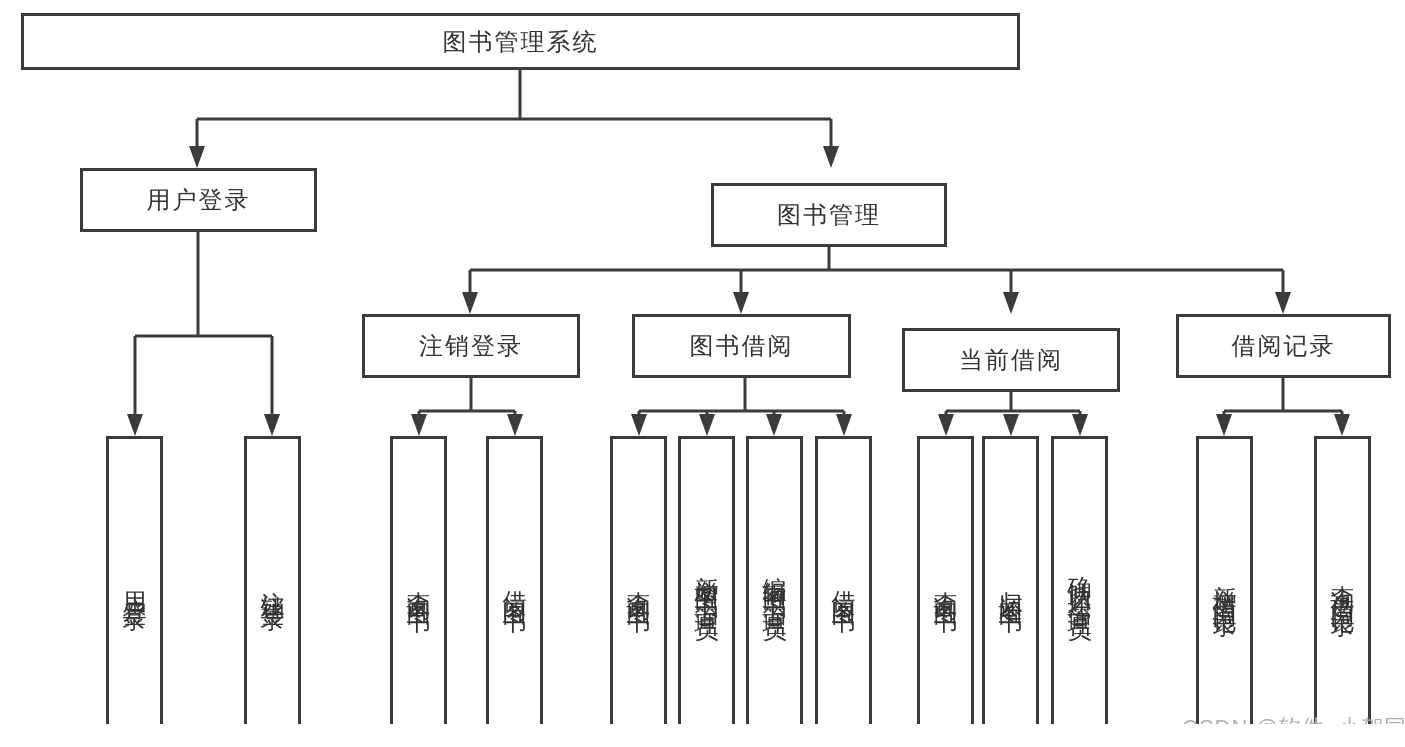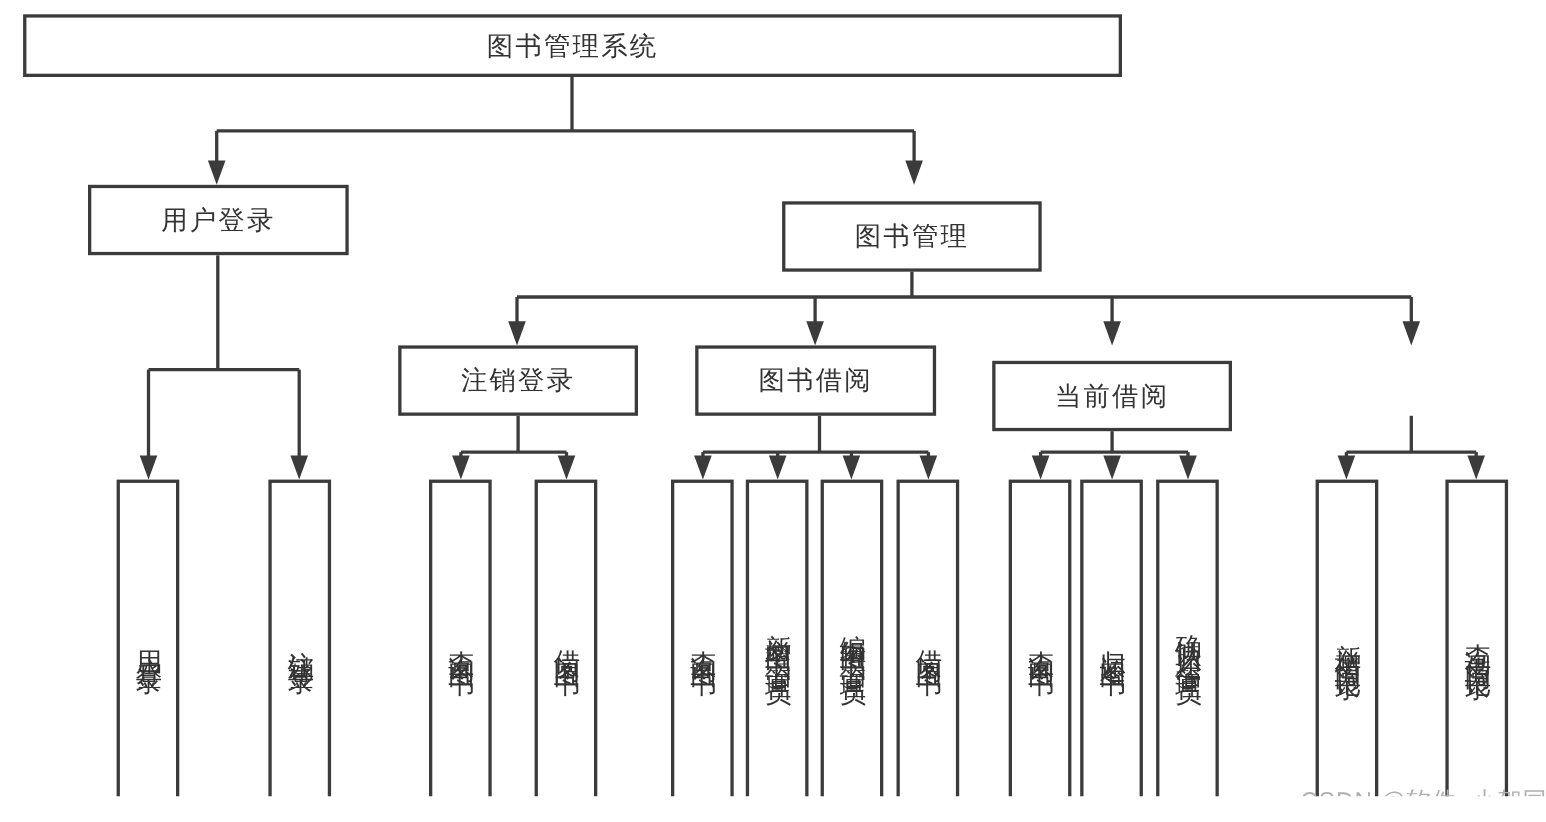--- a/index.html
+++ b/index.html
@@ -148,20 +148,23 @@
 
   <div class="box mid" style="left:362px; top:314px; width:218px;">
     <span>注销登录</span>
   </div>
   <div class="box mid" style="left:632px; top:314px; width:219px;">
     <span>图书借阅</span>
   </div>
   <div class="box mid" style="left:902px; top:328px; width:218px;">
     <span>当前借阅</span>
   </div>
+  <div class="box mid" style="left:1176px; top:314px; width:215px;">
+    <span>借阅记录</span>
+  </div>
 
   <div class="box leaf" style="left:106px;">
     <span class="vtext">用户登录</span>
   </div>
   <div class="box leaf" style="left:244px;">
     <span class="vtext">注销登录</span>
   </div>
 
   <div class="box leaf" style="left:390px;">
     <span class="vtext">查询图书</span>

